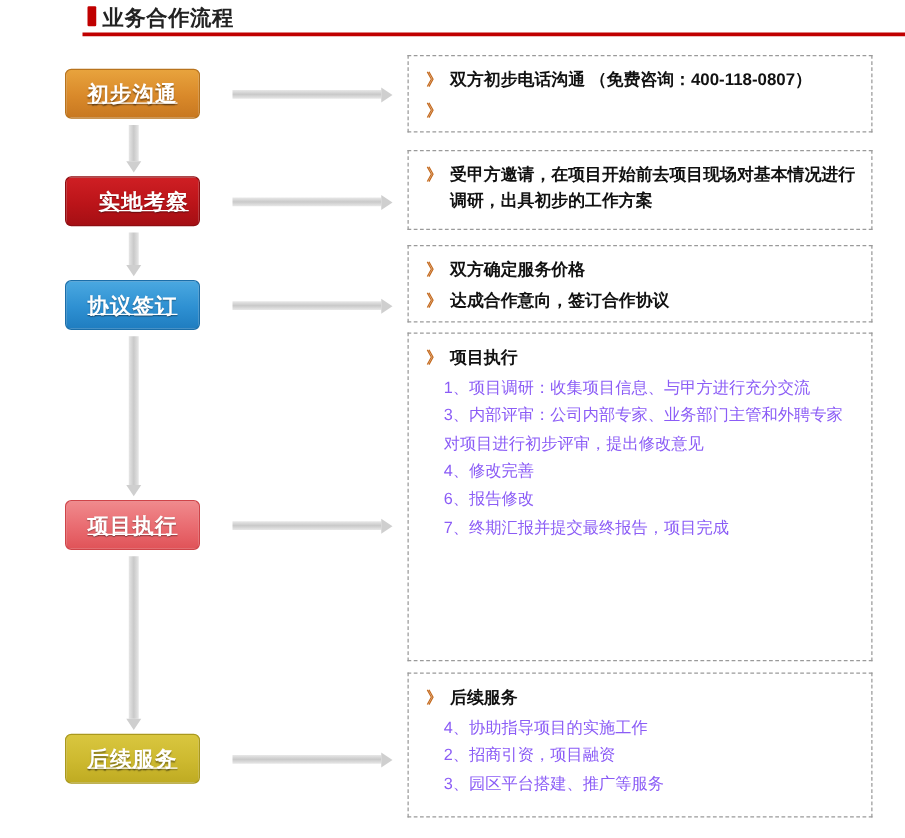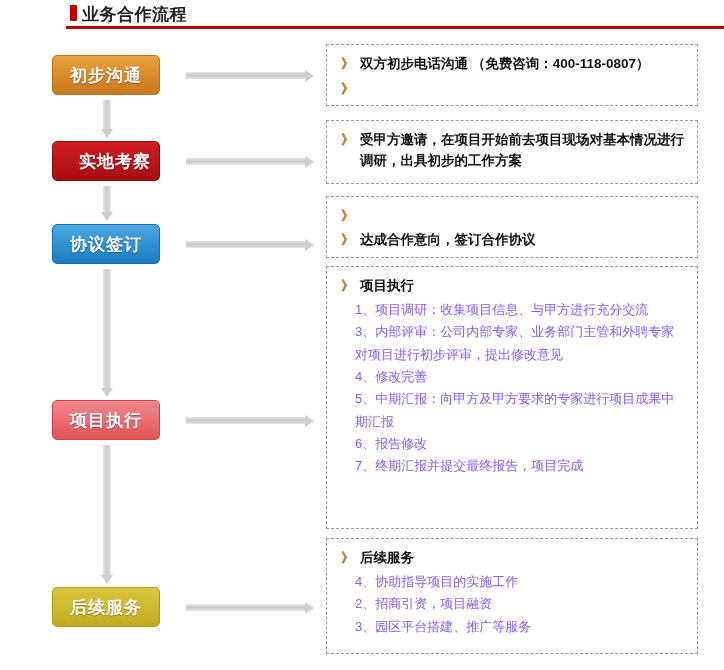--- a/index.html
+++ b/index.html
@@ -62,20 +62,21 @@
     align-items: center;
     justify-content: center;
     font-size: 17px;
     font-weight: bold;
     letter-spacing: 1px;
     box-sizing: border-box;
   }
   .stage .stage-label {
     display: block;
     line-height: 1;
+    text-decoration: underline;
   }
 
   .stage-1 {
     left: 52px; top: 55px;
     background: linear-gradient(to bottom, #e8a33d 0%, #d9892a 55%, #c87820 100%);
     border: 1px solid #b8731d;
     color: #ffffff;
     text-shadow: 0 1px 1px rgba(0,0,0,0.35);
   }
   .stage-2 {
@@ -292,37 +293,37 @@
 <div class="panel panel-2">
   <div class="panel-row">
     <span class="chev">》</span>
     <span class="txt">受甲方邀请，在项目开始前去项目现场对基本情况进行调研，出具初步的工作方案</span>
   </div>
 </div>
 
 <div class="panel panel-3">
   <div class="panel-row">
     <span class="chev">》</span>
+    <span class="txt">双方确定服务价格</span>
   </div>
   <div class="panel-row">
     <span class="chev">》</span>
     <span class="txt">达成合作意向，签订合作协议</span>
   </div>
 </div>
 
 <div class="panel panel-4">
   <div class="panel-row">
     <span class="chev">》</span>
     <span class="txt">项目执行</span>
   </div>
   <ul class="sub-list">
     <li>1、项目调研：收集项目信息、与甲方进行充分交流</li>
     <li>3、内部评审：公司内部专家、业务部门主管和外聘专家对项目进行初步评审，提出修改意见</li>
     <li>4、修改完善</li>
-    <li>5、中期汇报：向甲方及甲方要求的专家进行项目成果中期汇报</li>
     <li>6、报告修改</li>
     <li>7、终期汇报并提交最终报告，项目完成</li>
   </ul>
 </div>
 
 <div class="panel panel-5">
   <div class="panel-row">
     <span class="chev">》</span>
     <span class="txt">后续服务</span>
   </div>

